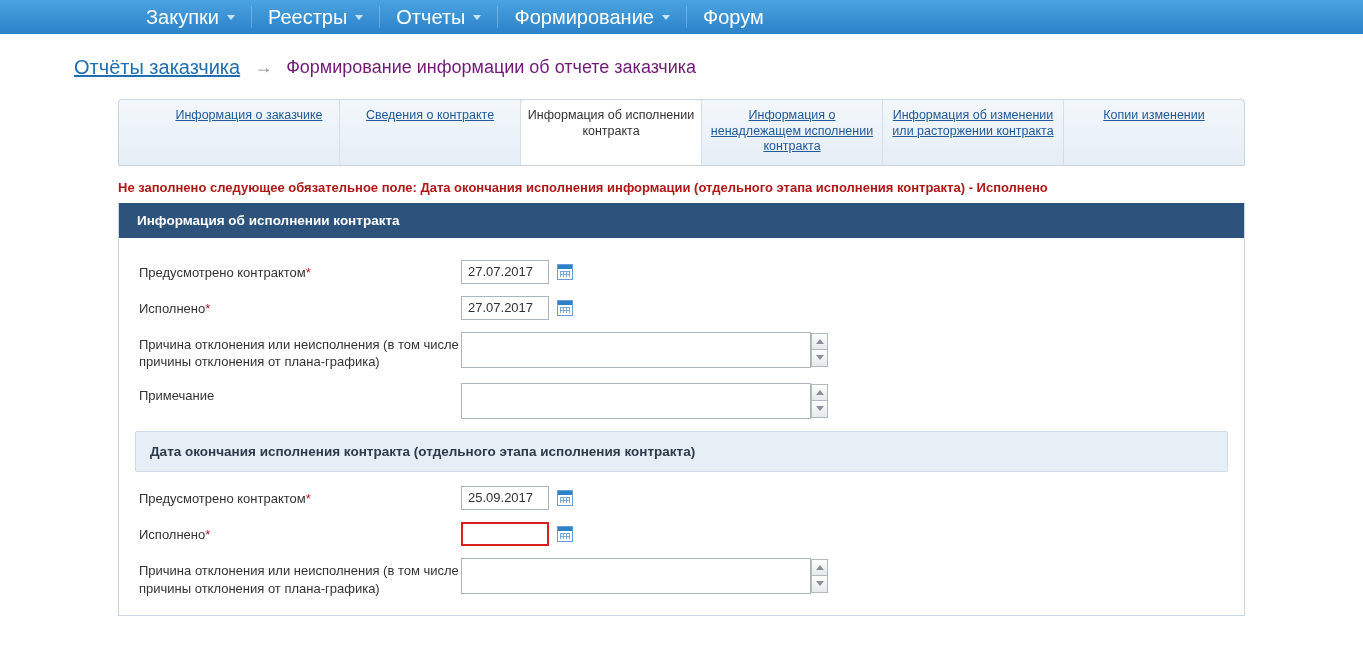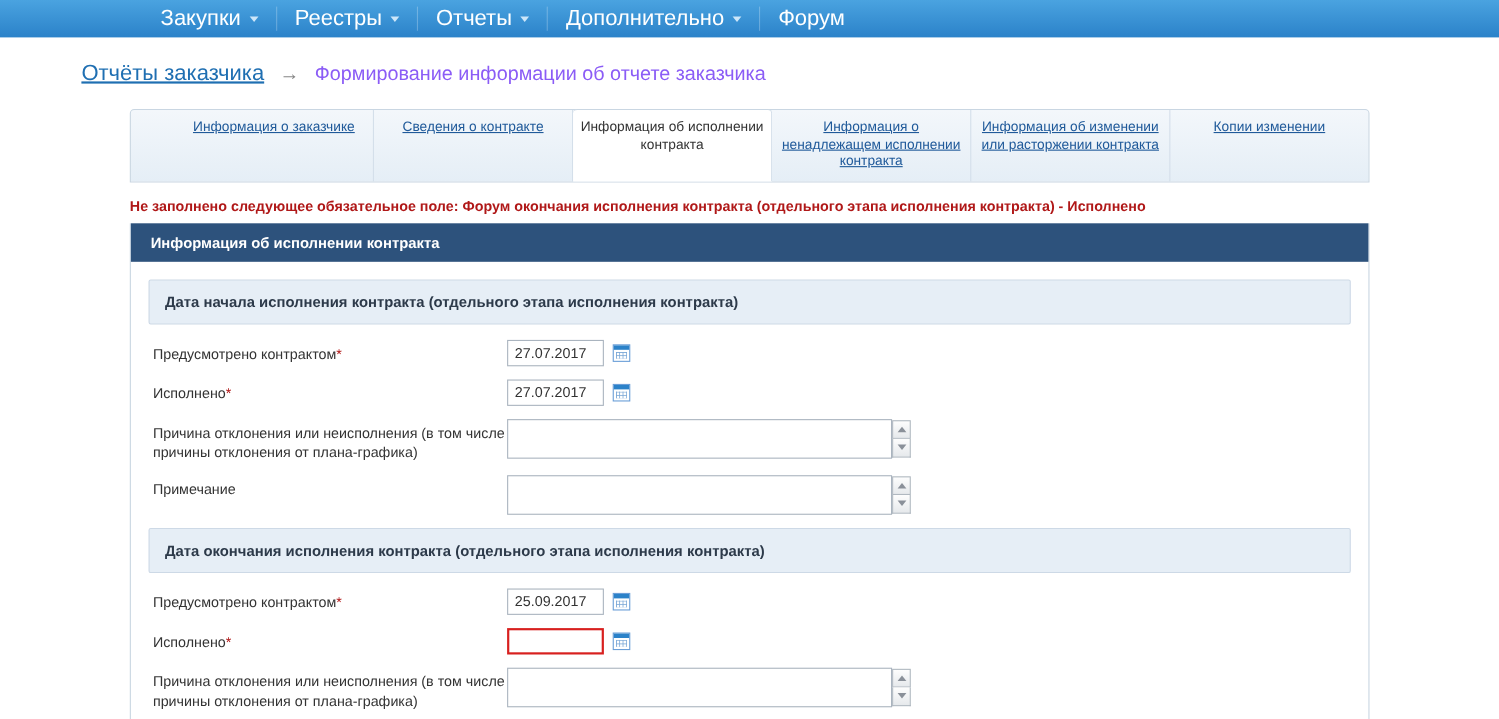--- a/index.html
+++ b/index.html
@@ -10,21 +10,21 @@
   .topnav { background: linear-gradient(to bottom, #4aa3e0, #2b82c9); height: 34px; display: flex; align-items: center; padding-left: 136px; }
   .topnav-item { color: #fff; font-size: 20px; padding: 0 10px; display: flex; align-items: center; height: 100%; cursor: pointer; }
   .topnav-item span.label { margin-right: 6px; }
   .topnav-caret { width: 0; height: 0; border-left: 4px solid transparent; border-right: 4px solid transparent; border-top: 5px solid #cce6f9; display: inline-block; margin-left: 2px; }
   .topnav-sep { width: 1px; height: 22px; background: rgba(255,255,255,0.25); margin: 0 6px; }
 
   
   .breadcrumb { padding: 22px 0 20px 74px; display: flex; align-items: center; font-size: 18px; color: #444; }
   .breadcrumb a { color: #1f6fb2; text-decoration: underline; font-size: 20px; }
   .breadcrumb .arrow { margin: 0 14px; color: #888; font-size: 18px; }
-  .breadcrumb .current { color: #8b5cf6; font-size: 18px; }
+  .breadcrumb .current { color: #701a75; font-size: 18px; }
 
   
   .tabs-wrap { margin: 0 118px; border: 1px solid #c9d6e2; border-radius: 4px 4px 0 0; background: linear-gradient(to bottom, #f3f7fb, #e5eef6); padding-left: 40px; }
   .tabs { display: flex; }
   .tab { flex: 1; text-align: center; padding: 8px 6px 10px 6px; font-size: 12.5px; color: #205a9a; cursor: pointer; border-right: 1px solid #d4dfea; line-height: 1.25; }
   .tab:last-child { border-right: none; }
   .tab a { color: #205a9a; text-decoration: underline; }
   .tab.active { background: #fff; border-top: 1px solid #c9d6e2; margin-top: -1px; border-radius: 4px 4px 0 0; color: #333; }
   .tab.active span { color: #333; text-decoration: none; }
 
@@ -74,21 +74,21 @@
       <span class="label">Реестры</span>
       <span class="topnav-caret"></span>
     </div>
     <div class="topnav-sep"></div>
     <div class="topnav-item">
       <span class="label">Отчеты</span>
       <span class="topnav-caret"></span>
     </div>
     <div class="topnav-sep"></div>
     <div class="topnav-item">
-      <span class="label">Дополнительно</span>
+      <span class="label">Формирование</span>
       <span class="topnav-caret"></span>
     </div>
     <div class="topnav-sep"></div>
     <div class="topnav-item">
       <span class="label">Форум</span>
     </div>
   </div>
 
   <div class="breadcrumb">
     <a href="#">Отчёты заказчика</a>
@@ -101,29 +101,28 @@
       <div class="tab"><a>Информация о заказчике</a></div>
       <div class="tab"><a>Сведения о контракте</a></div>
       <div class="tab active"><span>Информация об исполнении контракта</span></div>
       <div class="tab"><a>Информация о ненадлежащем исполнении контракта</a></div>
       <div class="tab"><a>Информация об изменении или расторжении контракта</a></div>
       <div class="tab"><a>Копии изменении</a></div>
     </div>
   </div>
 
   <div style="margin:0 118px;">
-    <div class="error-msg">Не заполнено следующее обязательное поле: Форум окончания исполнения контракта (отдельного этапа исполнения контракта) - Исполнено</div>
+    <div class="error-msg">Не заполнено следующее обязательное поле: Дата окончания исполнения информации (отдельного этапа исполнения контракта) - Исполнено</div>
   </div>
 
   <div class="content">
     <div class="section-header">Информация об исполнении контракта</div>
 
     <div class="form-area">
 
-      <div class="group-header">Дата начала исполнения контракта (отдельного этапа исполнения контракта)</div>
 
       <div class="form-row">
         <div class="lbl">
           <span>Предусмотрено контрактом</span><span class="req">*</span>
         </div>
         <div class="fld">
           <input class="date-input" value="27.07.2017" style="">
           <span class="cal-icon"></span>
         </div>
       </div>

